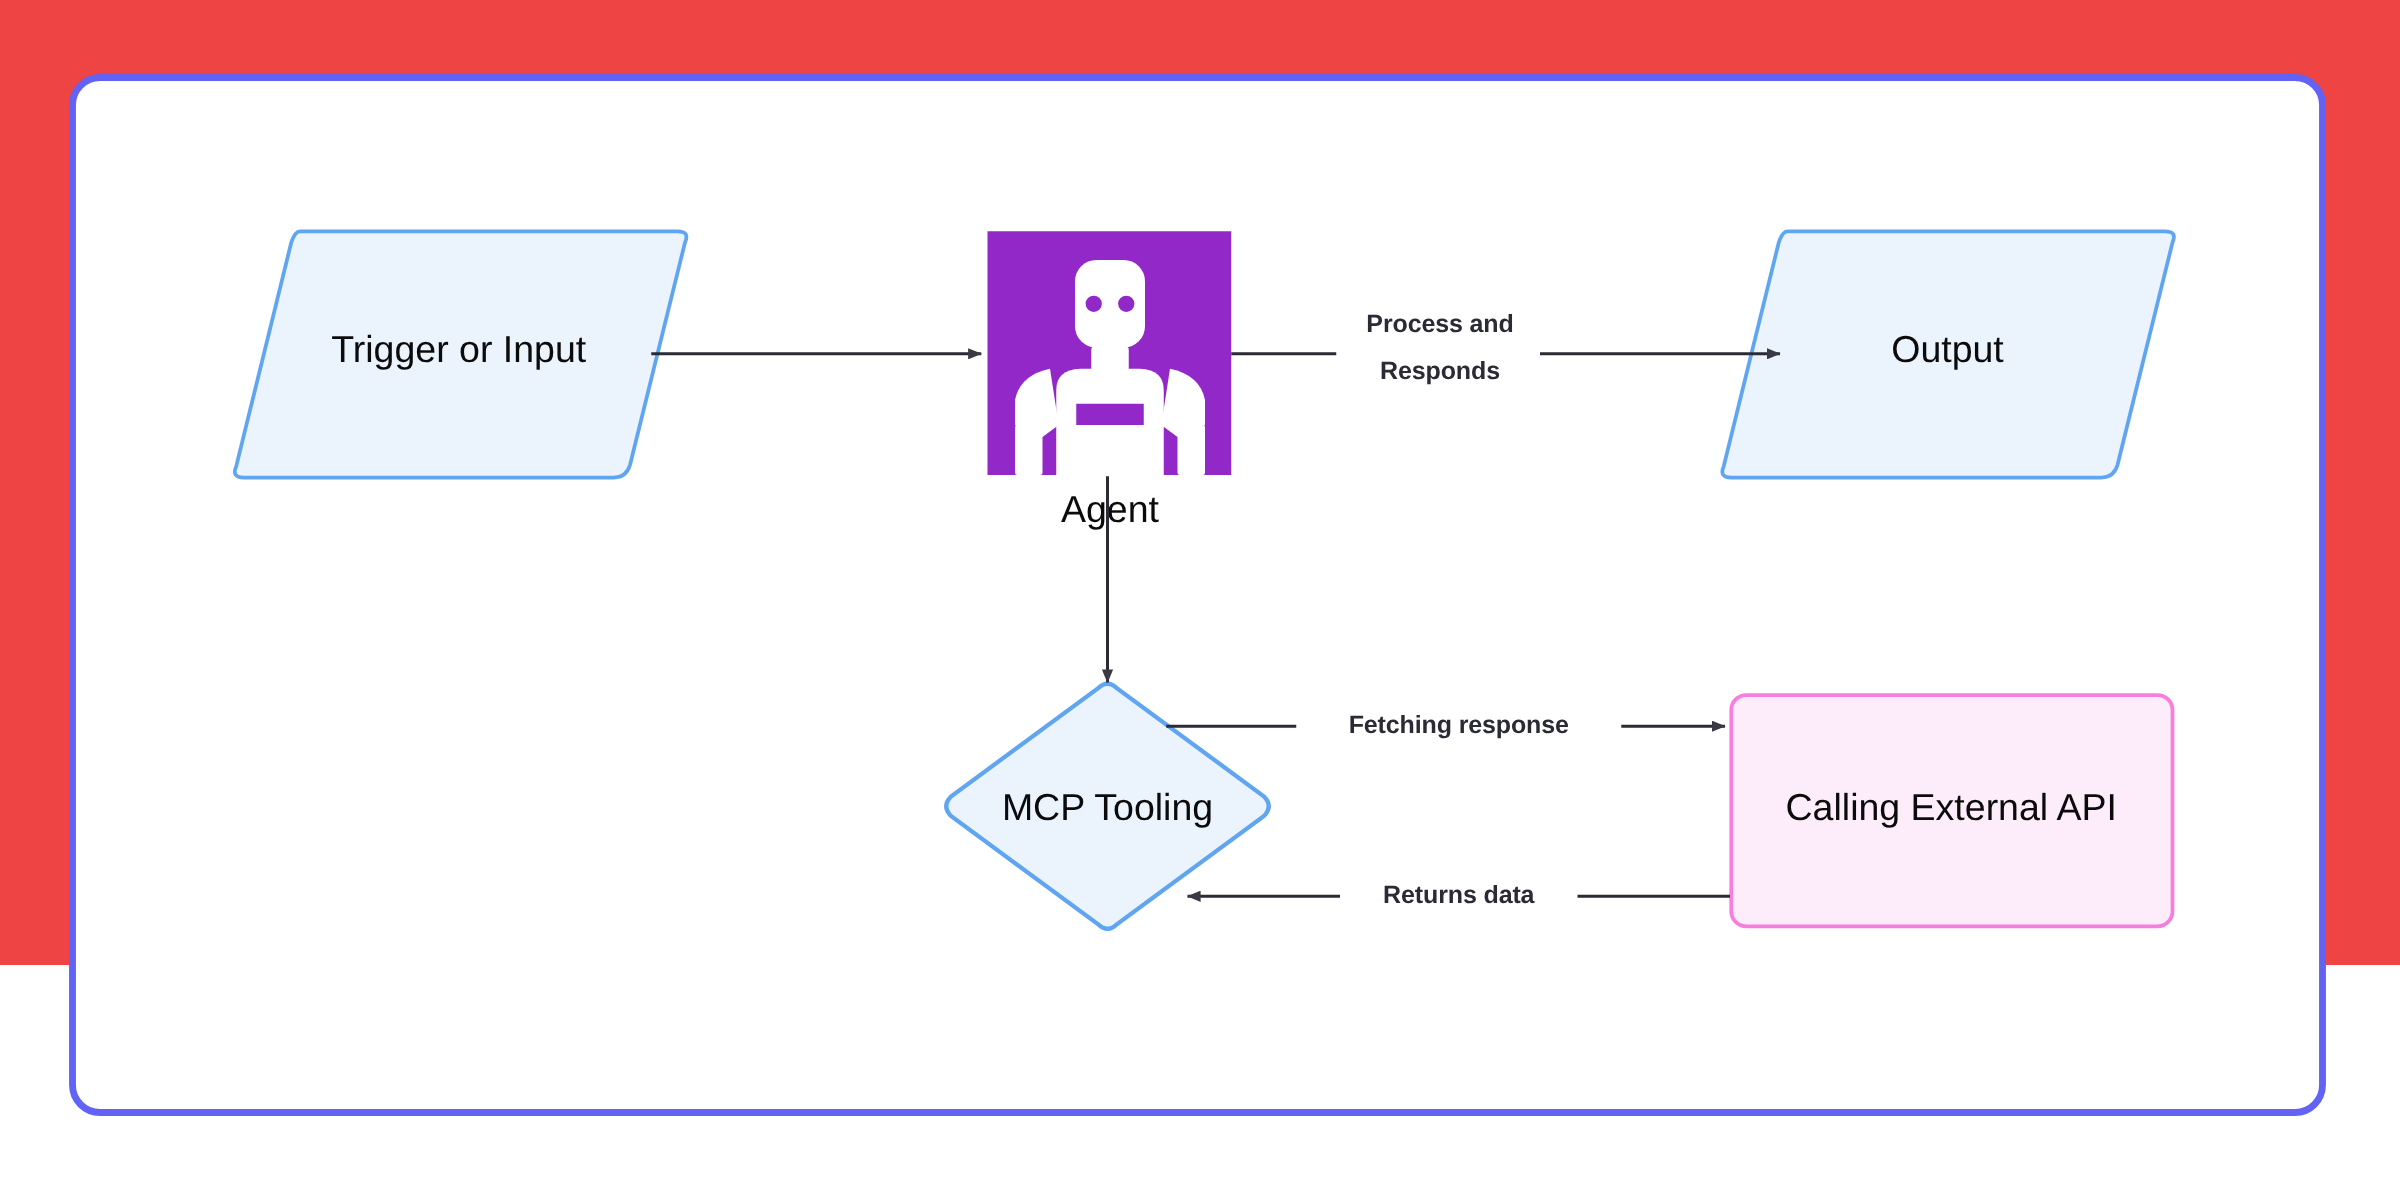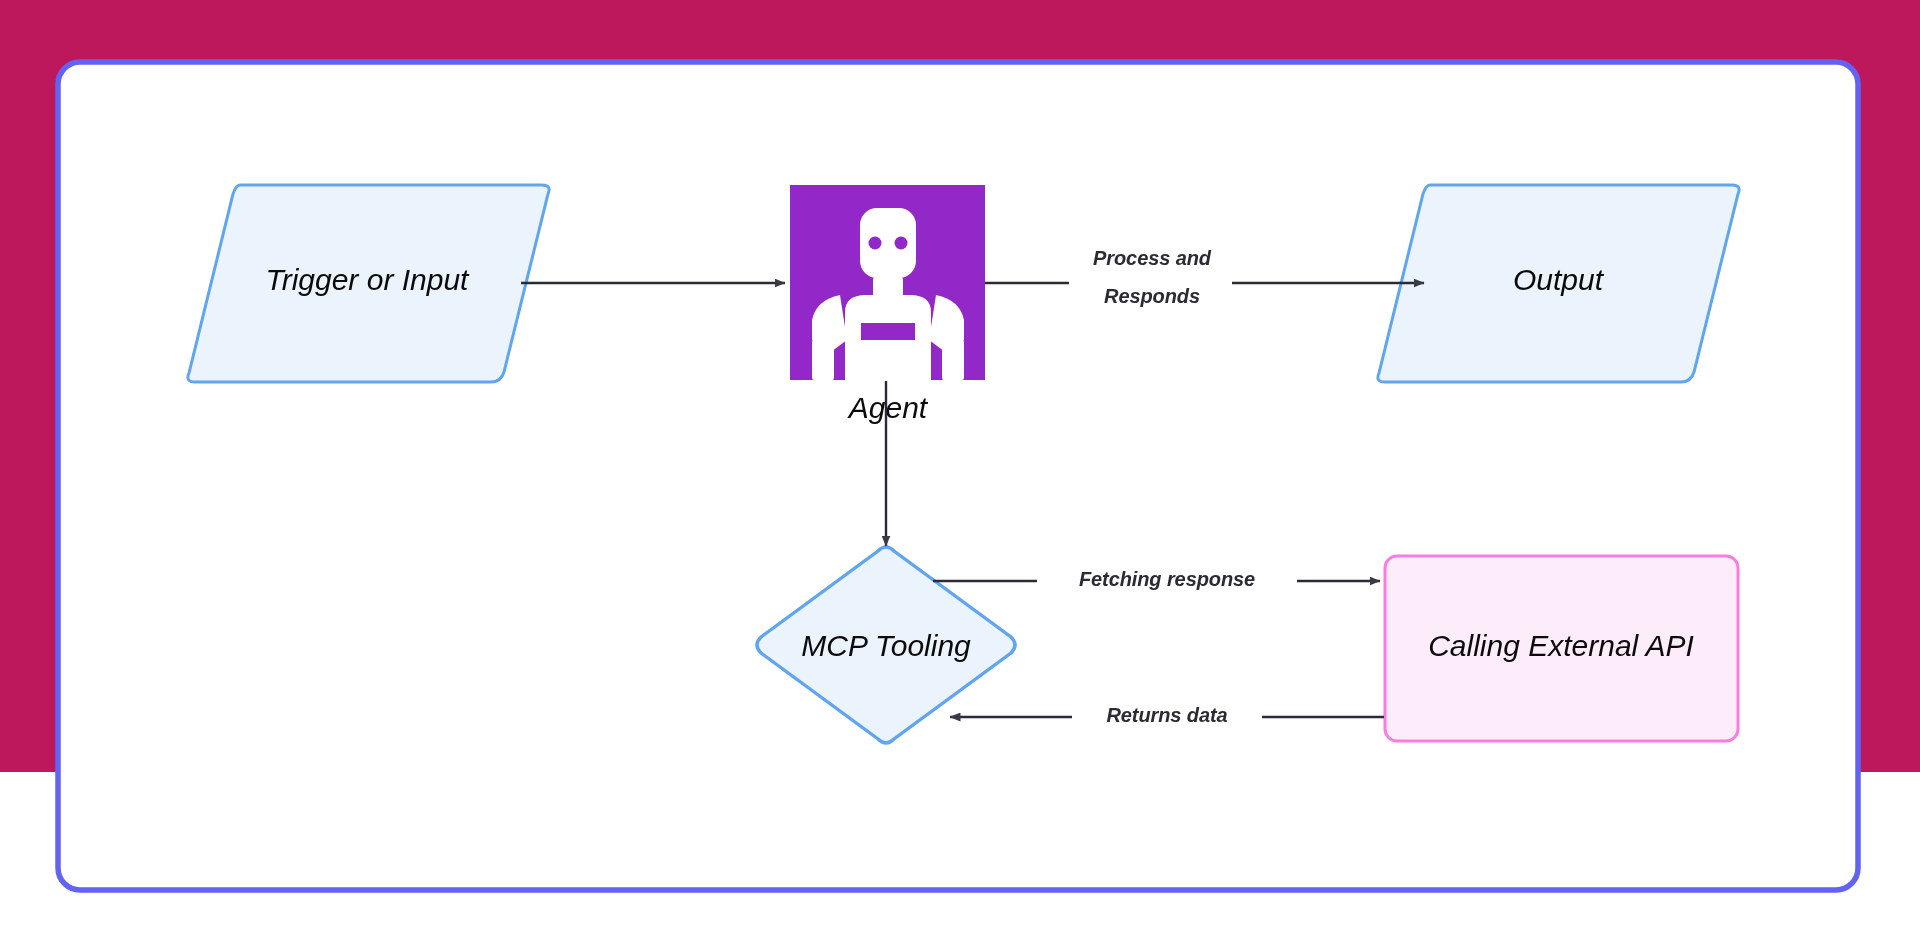--- a/index.html
+++ b/index.html
@@ -9,22 +9,21 @@
     background: #ffffff;
     width: 1920px;
     height: 949px;
     overflow: hidden;
     font-family: "Liberation Sans", sans-serif;
   }
   #diagram-root {
     position: relative;
     width: 1920px;
     height: 772px;
-    background: #be185d;
-    font-style: italic;
+    background: #ef4444;
   }
   svg.flow-canvas {
     position: absolute;
     top: 0;
     left: 0;
     width: 1920px;
     height: 949px;
     display: block;
   }
   text { font-family: "Liberation Sans", sans-serif; }

